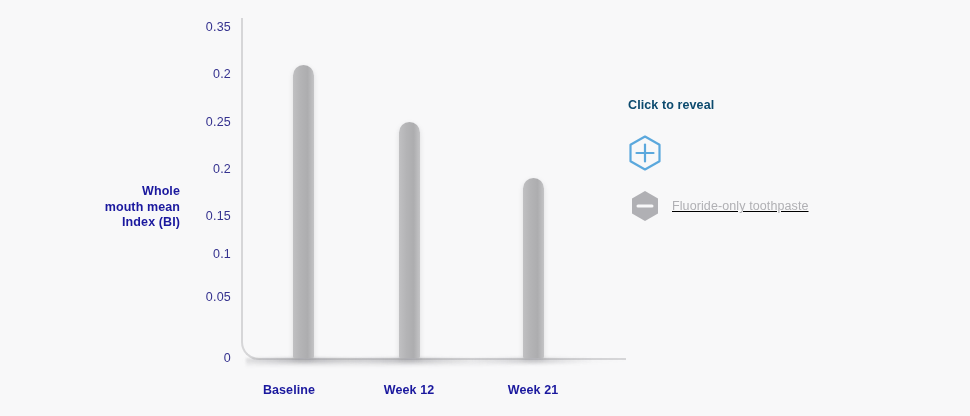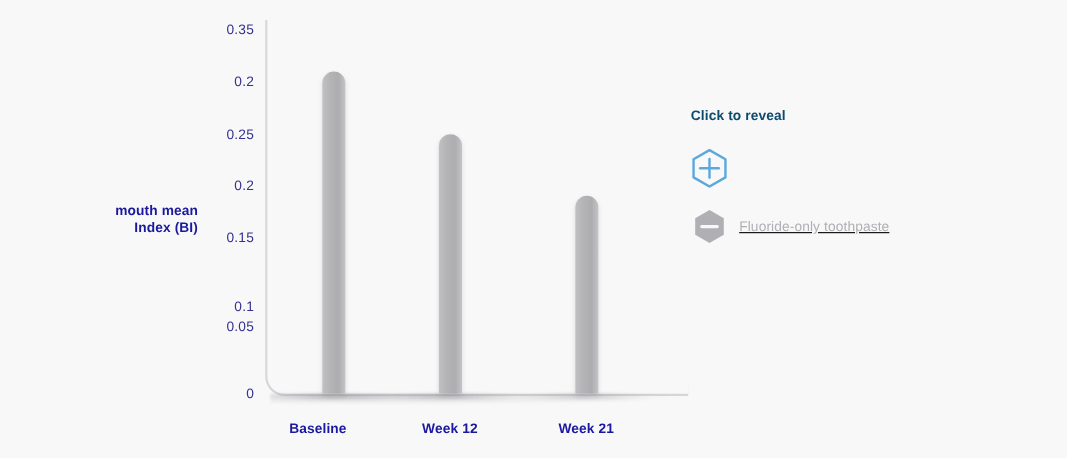--- a/index.html
+++ b/index.html
@@ -155,34 +155,35 @@
     font-weight: normal;
     font-size: 12.5px;
   }
 </style>
 </head>
 <body>
 
 <div id="root">
 
   <div class="y-axis-title">
+    <div>Whole</div>
     <div>mouth mean</div>
     <div>Index (BI)</div>
   </div>
 
   <div class="plot">
     <div class="axis-line"></div>
     <div class="axis-shadow"></div>
     <div class="ticks" id="y-ticks">
         <div class="tick" style="top: 27px;">0.35</div>
         <div class="tick" style="top: 74.2857px;">0.2</div>
         <div class="tick" style="top: 121.571px;">0.25</div>
         <div class="tick" style="top: 168.857px;">0.2</div>
         <div class="tick" style="top: 216.143px;">0.15</div>
-        <div class="tick" style="top: 279px;">0.1</div>
+        <div class="tick" style="top: 254px;">0.1</div>
         <div class="tick" style="top: 297px;">0.05</div>
         <div class="tick" style="top: 358px;">0</div>
       </div>
     <div id="bars-layer">
         <div class="bar-shadow" style="left: 243px; top: 356px;"></div>
         <div class="bar" title="Baseline: 0.31" style="left: 292.5px; top: 64.8286px; height: 293.171px;"></div>
         <div class="bar-shadow" style="left: 349px; top: 356px;"></div>
         <div class="bar" title="Week 12: 0.25" style="left: 398.5px; top: 121.571px; height: 236.429px;"></div>
         <div class="bar-shadow" style="left: 473px; top: 356px;"></div>
         <div class="bar" title="Week 24: 0.19" style="left: 522.5px; top: 178.314px; height: 179.686px;"></div>

